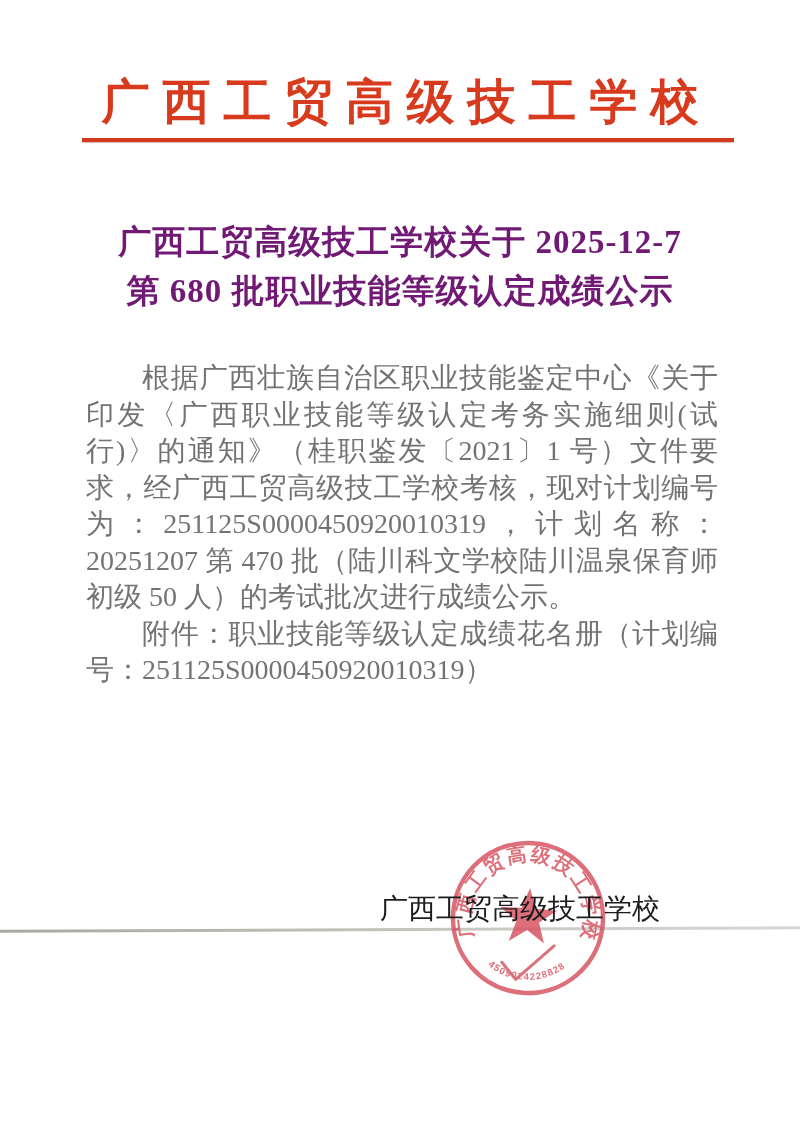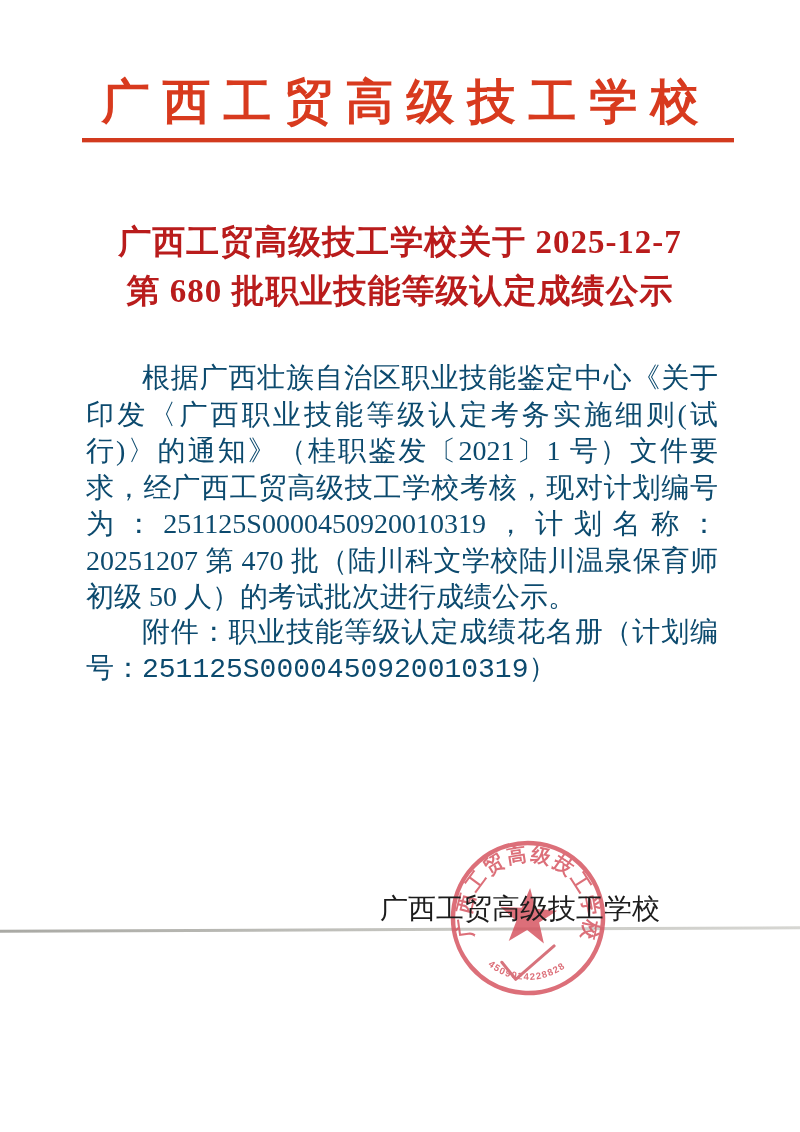--- a/index.html
+++ b/index.html
@@ -33,34 +33,34 @@
     box-shadow: 0 1px 0 rgba(210,58,30,0.35);
   }
 
   
   .doc-title {
     margin-top: 76px;
     text-align: center;
     font-size: 33px;
     font-weight: 700;
     line-height: 49px;
-    color: #b91c1c;
+    color: #701a75;
     letter-spacing: 1px;
   }
 
   
   .body-text {
     margin: 44px 82px 10px 86px;
     font-size: 28px;
     line-height: 36.5px;
     text-align: justify;
-    color: #0c4a6e;
+    color: #737373;
   }
   .body-text p { margin: 0; text-indent: 2em; }
-  .attachment { margin-top: 24px; font-family: Liberation Mono, monospace; }
+  .attachment { margin-top: 24px; }
 
   
   .signature {
     position: absolute;
     left: 368px;
     top: 891px;
     width: 304px;
     text-align: center;
     font-size: 28px;
     line-height: 36px;

